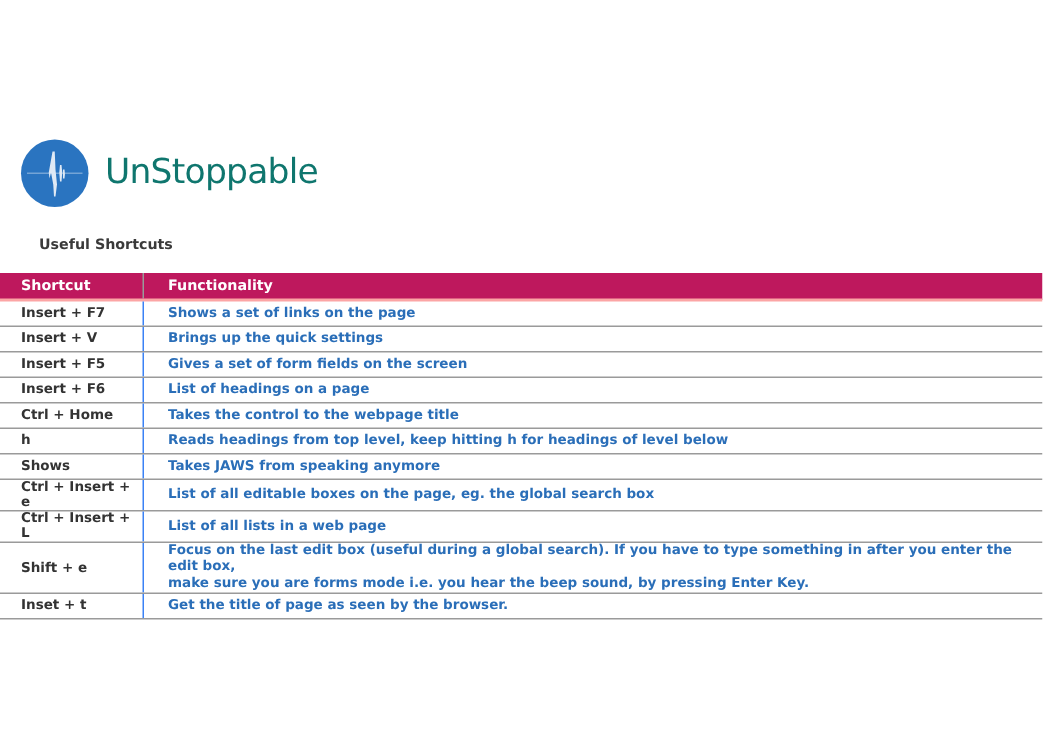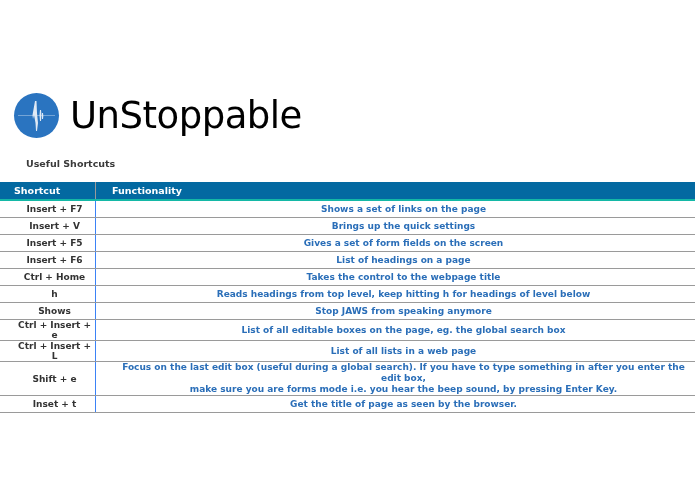--- a/index.html
+++ b/index.html
@@ -1,26 +1,26 @@
 <!DOCTYPE html>
 <html><head>
 <meta charset="utf-8">
 <style>
   html, body { margin:0; padding:0; background:#ffffff; }
   body { width:695px; height:494px; position:relative; overflow:hidden; font-family:"DejaVu Sans", sans-serif; }
   .logo { position:absolute; left:14px; top:93px; display:flex; align-items:center; }
   .logo-mark { width:45px; height:45px; border-radius:50%; background:#2a74c0; position:relative; overflow:hidden; }
   .logo-mark .hline { position:absolute; left:4px; right:4px; top:22px; height:1px; background:rgba(255,255,255,0.35); }
   .logo-mark svg { position:absolute; left:0; top:0; }
-  .logo-text { margin-left:11px; font-family:"DejaVu Sans", sans-serif; font-size:37px; color:#000000; font-weight:normal; letter-spacing:-0.5px; line-height:45px; }
+  .logo-text { margin-left:11px; font-family:"DejaVu Sans", sans-serif; font-size:23px; color:#0f766e; font-weight:normal; letter-spacing:-0.5px; line-height:45px; }
   .section-title { position:absolute; left:26px; top:158px; font-size:9.5px; font-weight:bold; color:#3a3a3a; }
   table { position:absolute; left:0; top:182px; width:695px; border-collapse:collapse; font-size:9px; font-weight:bold; }
-  th { background:#0369a1; color:#ffffff; text-align:left; height:17px; padding:0 0 0 14px; font-size:9.5px; border-bottom:2px solid #14b8a6; }
+  th { background:#be185d; color:#ffffff; text-align:left; height:17px; padding:0 0 0 14px; font-size:9.5px; border-bottom:2px solid #fca5a5; }
   th.func { padding-left:16px; border-left:1px solid #9a9a9a; }
-  td { height:16px; padding:0 0 0 14px; border-bottom:1.5px solid #9a9a9a; color:#333333; vertical-align:middle;text-align:center; }
+  td { height:16px; padding:0 0 0 14px; border-bottom:1.5px solid #9a9a9a; color:#333333; vertical-align:middle; }
   td.func { color:#2a6eb8; padding-left:16px; border-left:1px solid #3b82f6; line-height:11px; }
   td.key { width:81px; }
   tr.tall td { height:24px; }
 </style>
 </head>
 <body>
 
 <div class="logo">
   <div class="logo-mark">
     <div class="hline"></div>
@@ -62,21 +62,21 @@
     <tr>
       <td class="key">Ctrl + Home</td>
       <td class="func">Takes the control to the webpage title</td>
     </tr>
     <tr>
       <td class="key">h</td>
       <td class="func">Reads headings from top level, keep hitting h for headings of level below</td>
     </tr>
     <tr>
       <td class="key">Shows</td>
-      <td class="func">Stop JAWS from speaking anymore</td>
+      <td class="func">Takes JAWS from speaking anymore</td>
     </tr>
     <tr>
       <td class="key">Ctrl + Insert + e</td>
       <td class="func">List of all editable boxes on the page, eg. the global search box</td>
     </tr>
     <tr>
       <td class="key">Ctrl + Insert + L</td>
       <td class="func">List of all lists in a web page</td>
     </tr>
     <tr class="tall">

